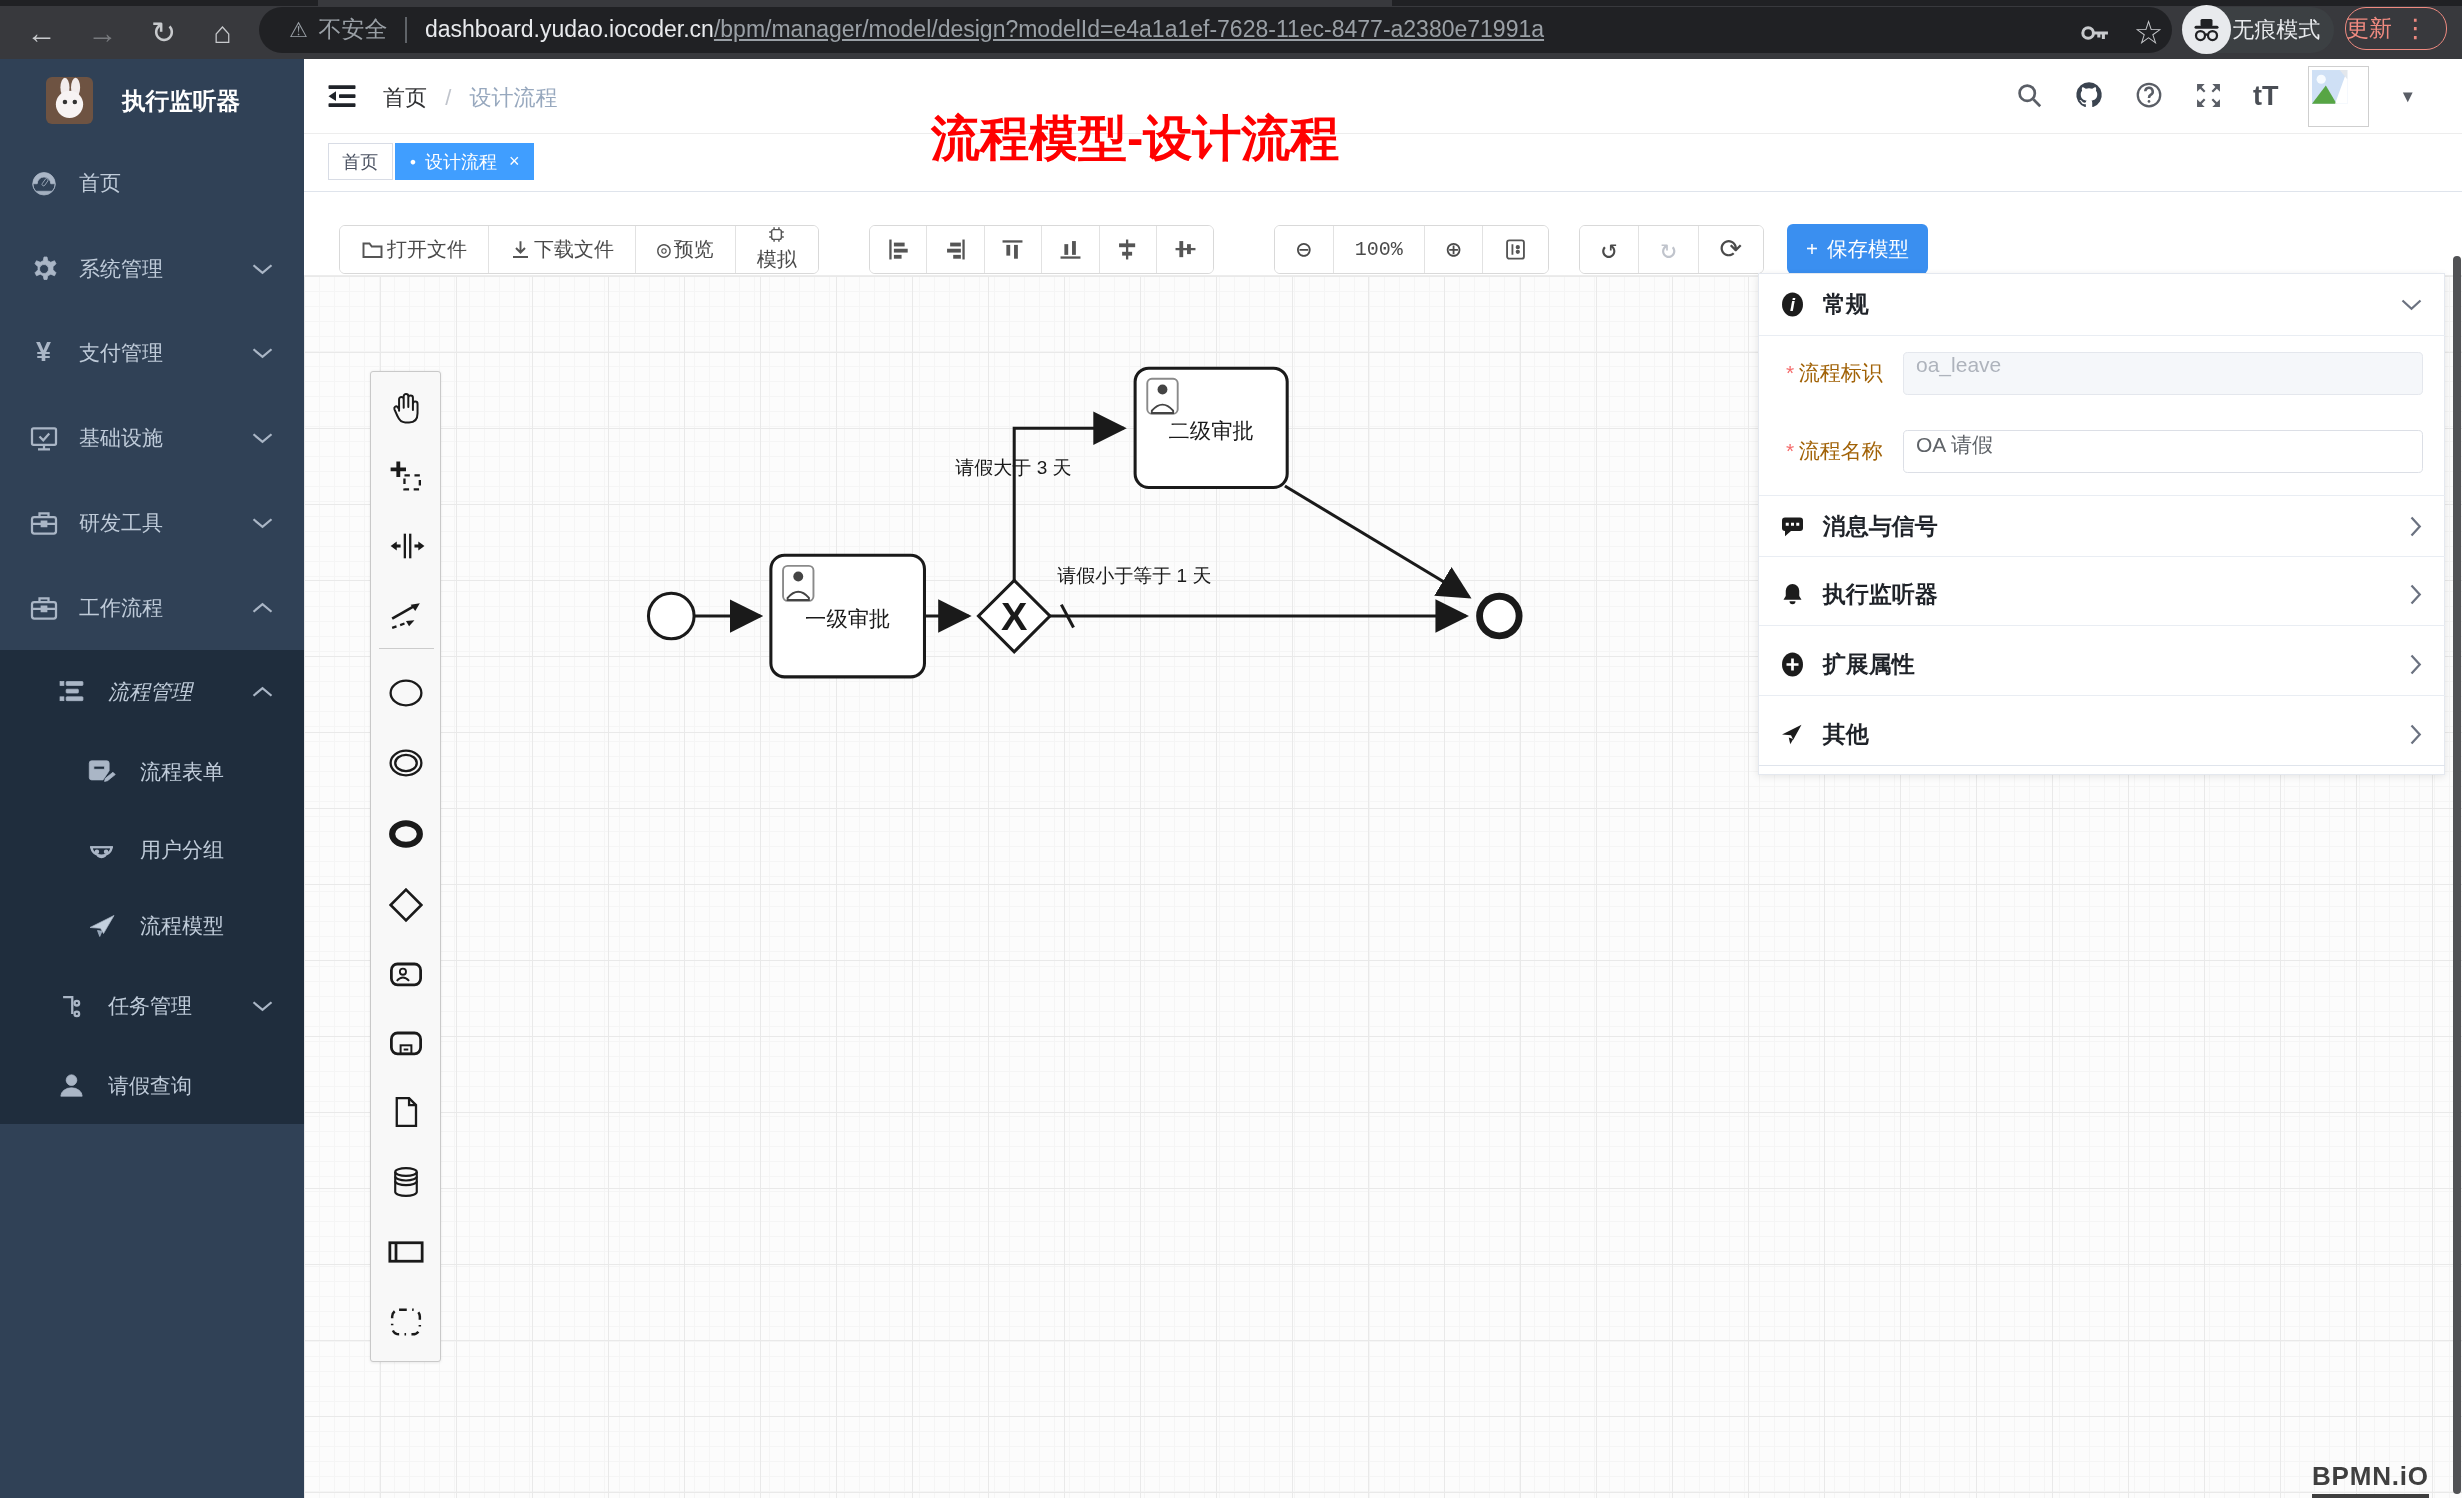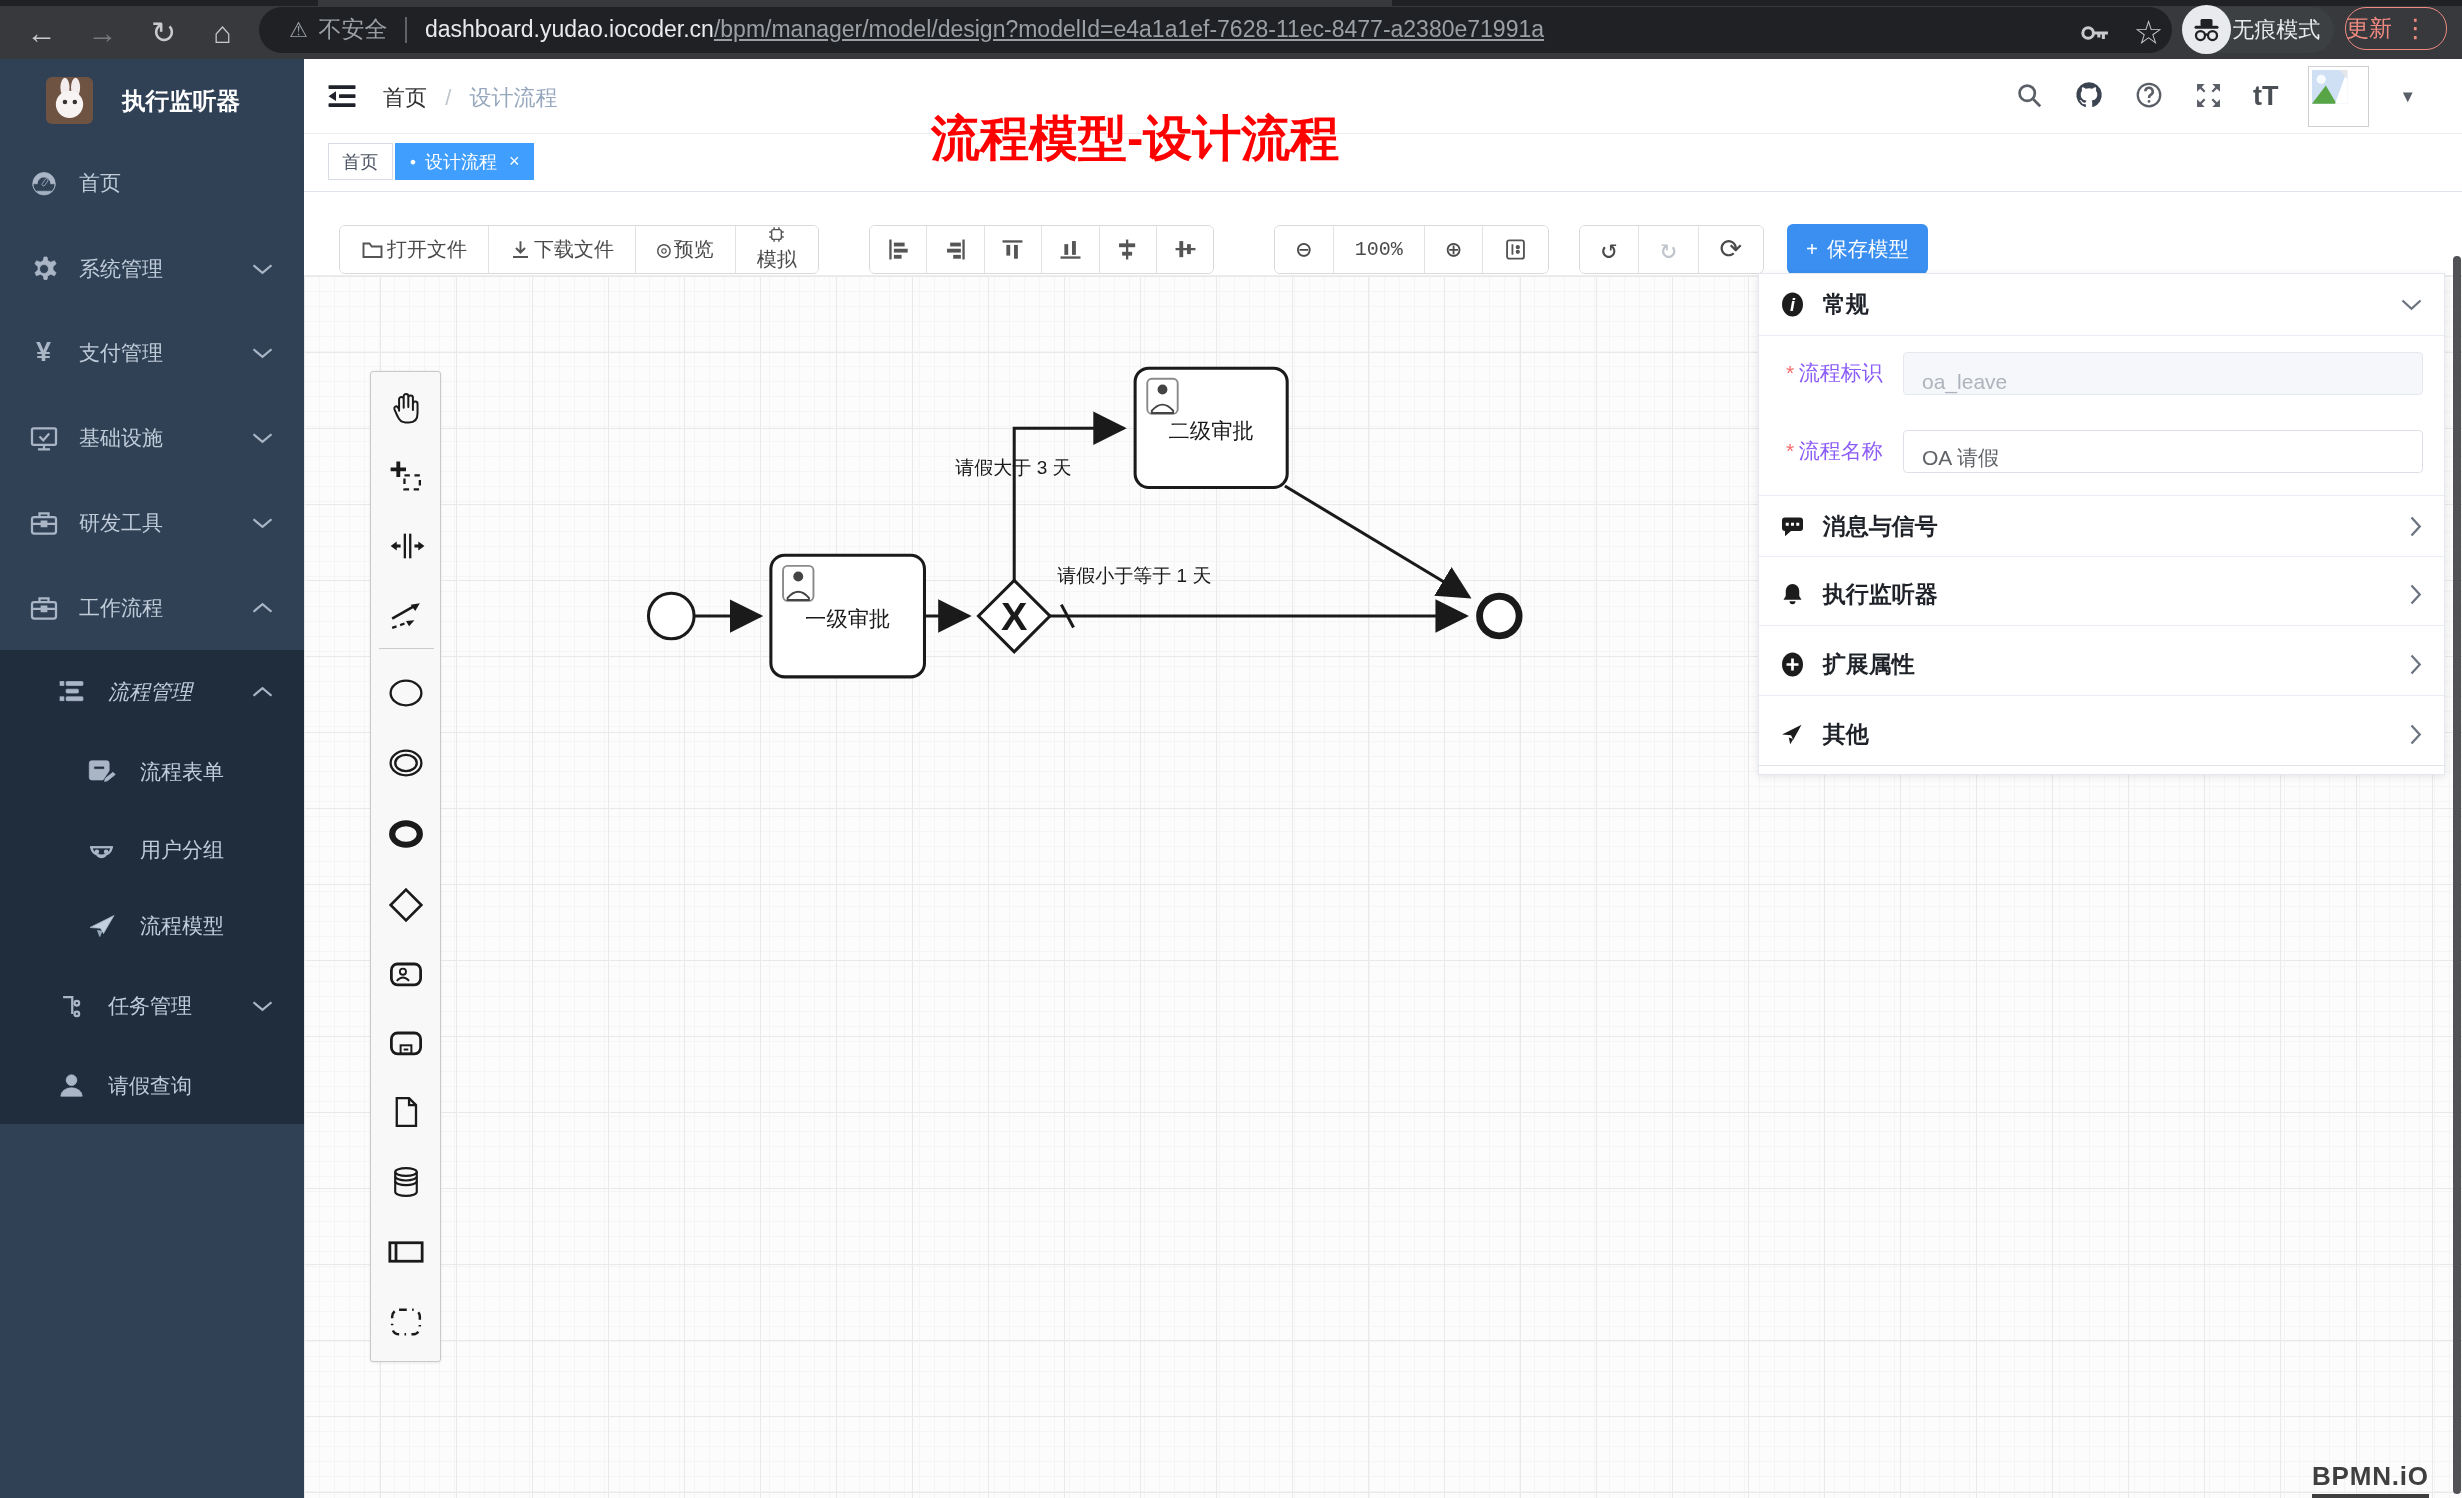--- a/index.html
+++ b/index.html
@@ -85,23 +85,23 @@
 
   
   .rpanel{position:absolute;left:1454px;top:-3px;width:687px;height:502px;background:#fff;
           border:0.8px solid #e4e8ef;box-shadow:0 1.5px 7.6px rgba(0,0,0,.10);}
   .sec-head{position:absolute;left:0;width:686px;height:62px;display:flex;align-items:center;
             font-size:23px;font-weight:bold;color:#1f2329;border-bottom:0.8px solid #e9edf3;}
   .sec-head .sic{margin-left:20px;margin-right:16.7px;display:flex;}
   .sec-head .chev{position:absolute;right:23px;display:flex;}
   .fieldrow{position:absolute;left:0;width:686px;height:46px;display:flex;align-items:center;}
   .req{color:#f56c6c;font-size:21px;margin-left:27px;margin-right:4.6px;}
-  .flabel{font-size:21px;color:#8b5cf6;width:99px;}
+  .flabel{font-size:21px;color:#a16207;width:99px;}
   .finput{position:absolute;left:144px;width:520px;height:43px;border-radius:4.6px;font-size:21px;
-          display:flex;align-items:flex-end;padding-left:18px;}
+          display:flex;align-items:flex-start;padding-left:12px;}
   .finput.disabled{background:#f5f7fa;border:0.8px solid #e4e7ed;color:#aeb3bc;}
   .finput.normal{background:#fff;border:0.8px solid #dcdfe6;color:#5f6368;}
 
   
   .bpmn-logo{position:absolute;left:2008px;top:1185px;font-size:26px;font-weight:bold;color:#3f3f3f;
              border-bottom:4.6px solid #3f3f3f;padding-bottom:1.5px;letter-spacing:0.8px;
              font-family:"Liberation Sans","DejaVu Sans",sans-serif;}
   .scrollbar{position:absolute;left:2149px;top:-20px;width:8.4px;height:1238px;background:#515255;border-radius:4.6px;}
 </style>
 </head>

